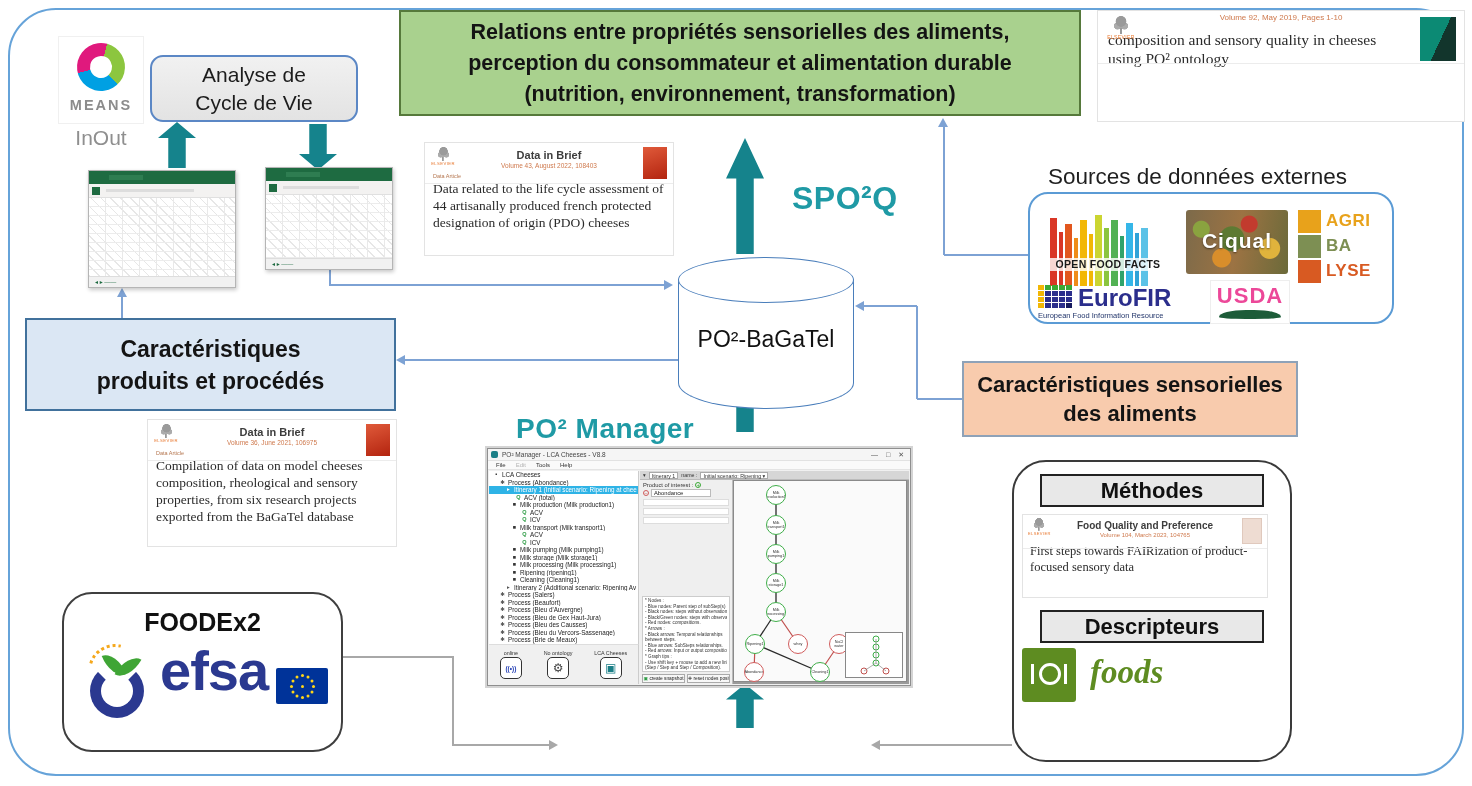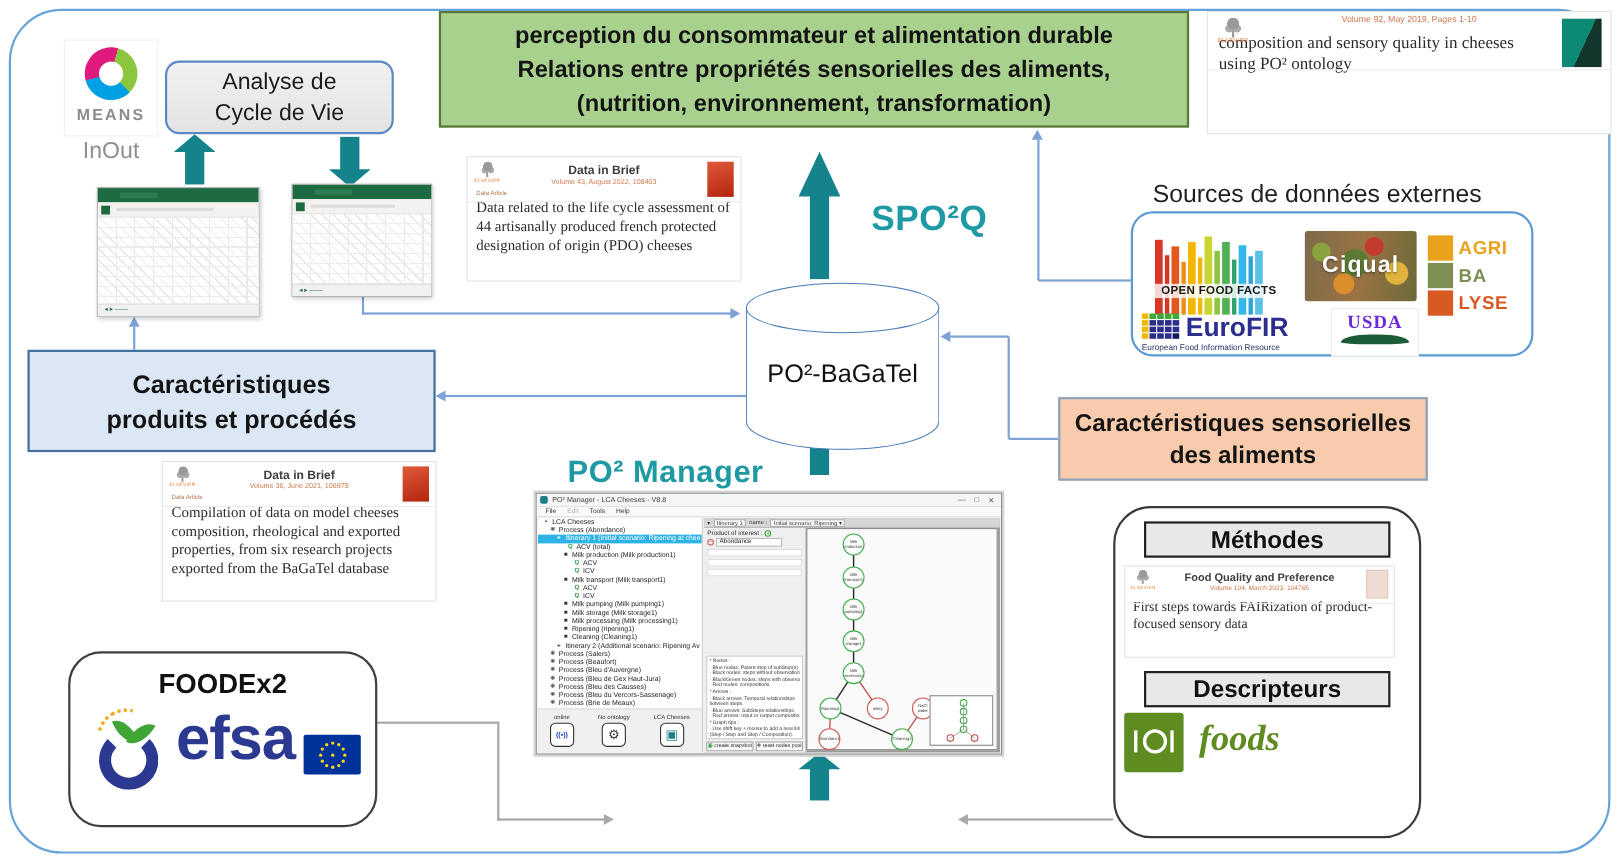--- a/index.html
+++ b/index.html
@@ -87,37 +87,37 @@
   .off-bars i:nth-child(13){width:7px;height:58px;background:#5bc2e7}
   .off-text{position:absolute;left:0;right:0;top:56px;height:13px;background:rgba(255,255,255,.8);font-size:10.5px;font-weight:bold;color:#1a1a1a;text-align:center;line-height:13px;letter-spacing:.3px}
   .ciqual{left:1186px;top:210px;width:102px;height:64px;border-radius:3px;overflow:hidden;background:
      radial-gradient(circle at 15% 30%,#8aa33f 0 8px,transparent 9px),
      radial-gradient(circle at 35% 75%,#d98e2b 0 9px,transparent 10px),
      radial-gradient(circle at 62% 22%,#c23b2e 0 8px,transparent 9px),
      radial-gradient(circle at 82% 60%,#e0b33c 0 10px,transparent 11px),
      radial-gradient(circle at 45% 45%,#5d7a33 0 12px,transparent 13px),
      linear-gradient(100deg,#7c6a4a,#9c7343 50%,#6b6a3a);
      color:#fff;font-size:21px;font-weight:600;text-align:center;line-height:62px;letter-spacing:1px;text-shadow:0 1px 2px rgba(0,0,0,.5)}
-  .agb{left:1298px;top:204px;width:88px;height:84px;display:flex;flex-direction:column;justify-content:flex-end}
+  .agb{left:1298px;top:204px;width:88px;height:84px;display:flex;flex-direction:column;justify-content:center}
   .agb .row{display:flex;align-items:center;gap:5px;height:25px}
   .agb .sq{width:23px;height:23px}
   .agb .t{font-weight:bold;font-size:17px;letter-spacing:.5px;font-stretch:condensed}
   .agb .r1 .sq{background:#e8a21b}.agb .r1 .t{color:#e8a21b}
   .agb .r2 .sq{background:#7d8f53}.agb .r2 .t{color:#7d8f53}
   .agb .r3 .sq{background:#d85a22}.agb .r3 .t{color:#d85a22}
   .efir{left:1038px;top:284px;width:162px;height:38px}
   .efir-grid{position:absolute;left:0;top:1px;display:grid;grid-template-columns:repeat(5,6px);grid-auto-rows:5px;gap:1px}
   .efir-grid i{background:#2b2e8c}
   .efir-grid i:nth-child(5n+1){background:#f2b705}
   .efir-grid i:nth-child(2),.efir-grid i:nth-child(3),.efir-grid i:nth-child(4),.efir-grid i:nth-child(5){background:#3aa935}
   .efir-grid i:nth-child(20){background:#151a5e}
   .efir-name{position:absolute;left:40px;top:0;font-size:24px;font-weight:bold;color:#2b2e8c}
   .efir-sub{position:absolute;left:0;top:27px;width:170px;font-size:7.5px;color:#23366b}
   .usda{left:1210px;top:280px;width:80px;height:44px;background:#fff;border:1px solid #eee;text-align:center;padding-top:2px}
-  .usda-t{font-family:Liberation Serif, serif;font-weight:bold;font-size:17px;color:#6d28d9;letter-spacing:1px}
+  .usda-t{font-family:Liberation Sans, sans-serif;font-weight:bold;font-size:22px;color:#ec4899;letter-spacing:1px}
   .usda-sw{width:62px;height:9px;margin:1px auto 0;background:#1d5c39;border-radius:50% 50% 50% 50%/90% 90% 25% 25%}
 
   
   .xl{position:absolute;background:#fff;border:1px solid #b5b5b5;box-shadow:1px 2px 4px rgba(0,0,0,.22);display:flex;flex-direction:column}
   .xl-tb{height:13px;background:#1e6b41;display:flex;align-items:center}
   .xl-tb i{width:34px;height:5px;background:#2e7d51;margin-left:20px}
   .xl-rb{height:14px;background:#f3f2f1;border-bottom:1px solid #e0e0e0;display:flex;align-items:center}
   .xl-rb i{width:8px;height:8px;background:#1e6b41;margin-left:3px}
   .xl-rb em{width:60%;height:3px;background:#ddd;margin-left:6px}
   .xl-grid{flex:1;background:
@@ -253,22 +253,22 @@
     <div class="xl-rb">
         <i></i>
         <em></em>
       </div>
     <div class="xl-grid"></div>
     <div class="xl-ft">◂ ▸ ——</div>
   </div>
 
   <div class="abs green-box">
 
-  <div>perception du consommateur et alimentation durable</div>
-      <div>Relations entre propriétés sensorielles des aliments,</div>
+  <div>Relations entre propriétés sensorielles des aliments,</div>
+      <div>perception du consommateur et alimentation durable</div>
       <div>(nutrition, environnement, transformation)</div>
     </div>
 
   <div class="card" style="left:1097px;top:10px;width:368px;height:112px">
     <div class="elsv" style="left:8px;top:5px;width:30px">
       <div class="elstree" style="width:16px;height:18px"></div>
       <div class="el-t" style="font-size:5px">ELSEVIER</div>
     </div>
     <div class="vol" style="font-size:8px;margin-top:2px">Volume 92, May 2019, Pages 1-10</div>
     <div class="cover cov-idj" style="right:8px;top:6px;width:36px;height:44px"></div>
@@ -387,21 +387,21 @@
       <div class="el-t" style="font-size:4.2px">ELSEVIER</div>
     </div>
     <div class="jname" style="padding-top:6px;font-size:11px">Data in Brief</div>
     <div class="vol" style="font-size:6.5px;margin-top:1px">Volume 36, June 2021, 106975</div>
     <div class="cover cov-dib" style="right:6px;top:4px;width:24px;height:32px"></div>
     <div class="hd-sep" style="top:40px"></div>
     <div class="atype" style="font-size:5.5px;margin:4px 0 1px 8px">Data Article</div>
     <div class="ptitle" style="padding:0 8px;font-size:13.5px;line-height:17px">
 
     <div>Compilation of data on model cheeses</div>
-        <div>composition, rheological and exported</div>
+        <div>composition, rheological and sensory</div>
         <div>properties, from six research projects</div>
         <div>exported from the BaGaTel database</div>
       </div>
   </div>
 
   <div class="abs teal-label" style="left:516px;top:413px;font-size:28px">PO² Manager</div>
 
   <div class="abs mgr">
     <div class="mgr-tb">
       <span class="mgr-ico"></span>

